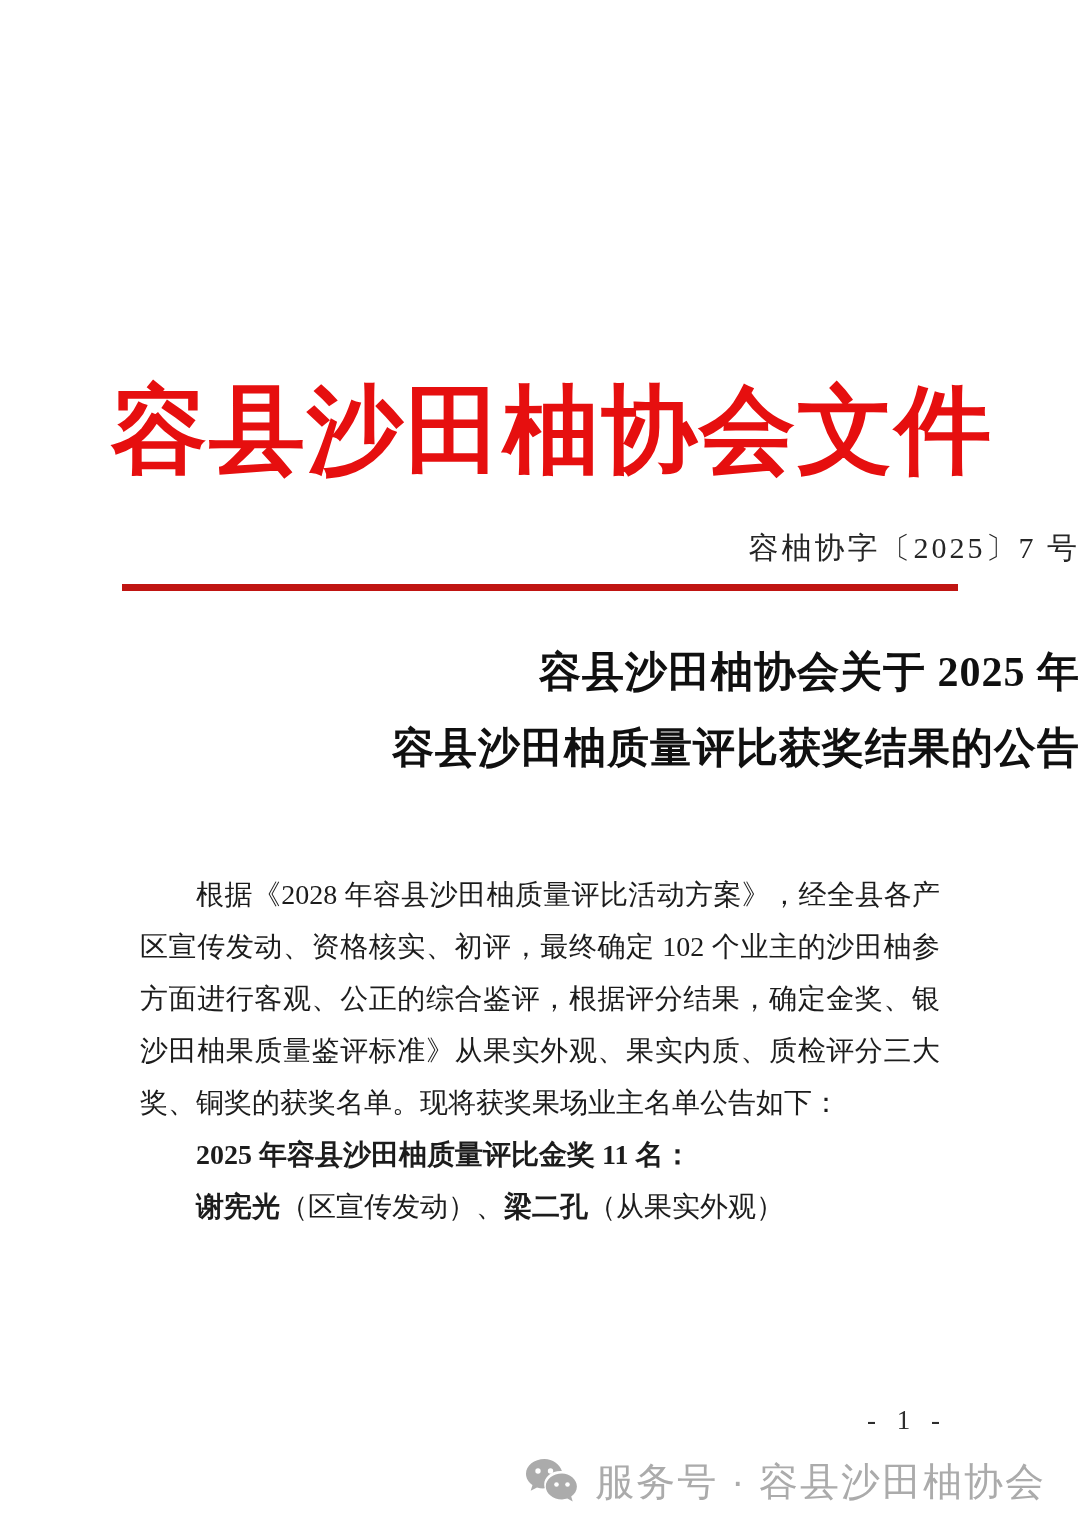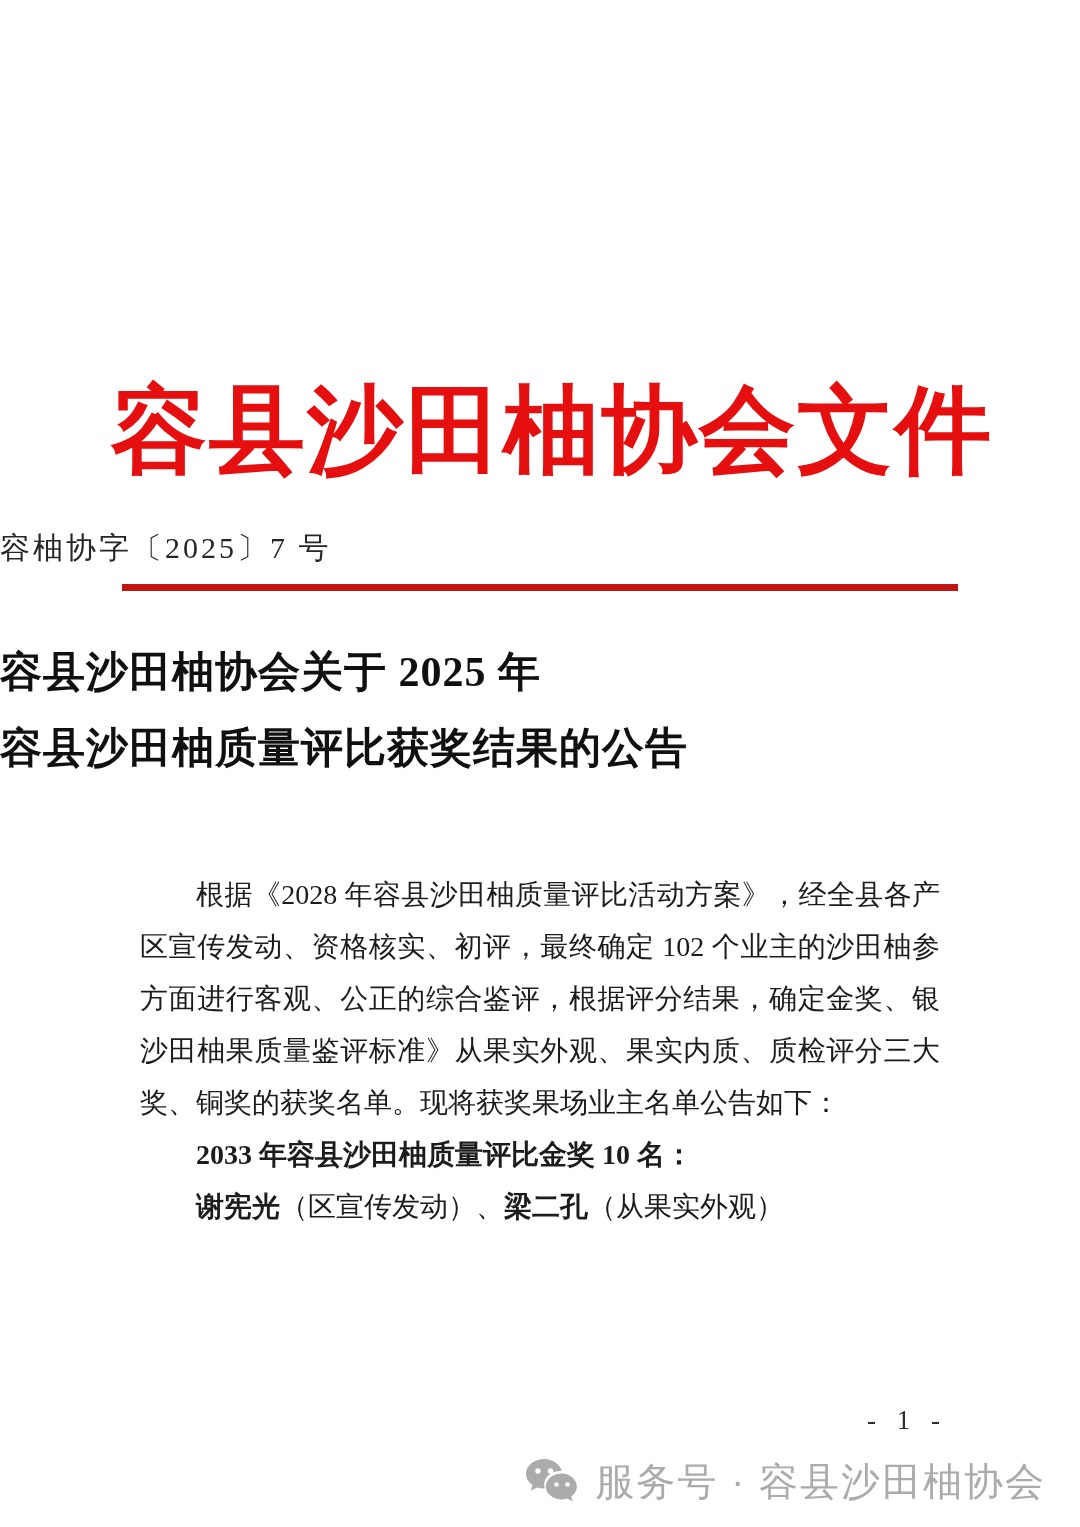--- a/index.html
+++ b/index.html
@@ -17,35 +17,35 @@
     position:absolute; top:344px; left:0; width:100%;
     margin:12px; text-align:center;
     font-size:96px; line-height:150px; font-weight:bold;
     color:var(--letterhead_red,#e60f0f);
     letter-spacing:2px;
     white-space:nowrap;
   }
 
   .doc-number {
     position:absolute; top:528px; left:0; width:100%;
-    text-align:left;
+    text-align:right;
     font-size:30px; line-height:40px;
     color:#262626;
     letter-spacing:3px;
   }
 
   .red-rule {
     position:absolute; top:584px; left:122px;
     width:836px; height:7px;
     background:var(--rule_red,#c01512);
   }
 
   .doc-title {
     position:absolute; top:634px; left:0; width:100%;
-    text-align:left; font-weight:bold;
+    text-align:right; font-weight:bold;
     font-size:42px; line-height:76px;
     color:#101010;
     letter-spacing:1px;
   }
 
   .body-block {
     position:absolute; top:869px; left:140px; width:800px;
     font-size:28px; line-height:52px;
     color:var(--ink,#1c1c1c);
   }
@@ -88,21 +88,21 @@
     <div>容县沙田柚协会关于 2025 年</div>
     <div>容县沙田柚质量评比获奖结果的公告</div>
   </div>
 
   <div class="body-block">
     <p class="line indent stretch">根据《2028 年容县沙田柚质量评比活动方案》，经全县各产</p>
     <p class="line stretch">区宣传发动、资格核实、初评，最终确定 102 个业主的沙田柚参</p>
     <p class="line stretch">方面进行客观、公正的综合鉴评，根据评分结果，确定金奖、银</p>
     <p class="line stretch">沙田柚果质量鉴评标准》从果实外观、果实内质、质检评分三大</p>
     <p class="line">奖、铜奖的获奖名单。现将获奖果场业主名单公告如下：</p>
-    <p class="line indent bold">2033 年容县沙田柚质量评比金奖 10 名：</p>
+    <p class="line indent bold">2025 年容县沙田柚质量评比金奖 11 名：</p>
     <p class="line indent"><span class="bold">谢宪光</span><span>（区宣传发动）、</span><span class="bold">梁二孔</span><span>（从果实外观）</span></p>
   </div>
 
   <div class="page-number">- 1 -</div>
 
   <div class="watermark">
     <svg class="wx-icon" width="58" height="52" viewBox="0 0 58 52" aria-hidden="true">
       <g fill="#ababab">
         <path d="M20.5 3C10.3 3 2 9.6 2 17.8c0 4.6 2.5 8.6 6.5 11.3l-1.8 5.6 6.3-3.3c1.9.6 4 .9 6.2 1 .5 0 1.1 0 1.6-.1-.4-1.2-.6-2.4-.6-3.7 0-7.6 7.2-13.6 16.2-13.6.5 0 1 0 1.5.1C35.7 8 28.7 3 20.5 3z"></path>
         <path d="M38 17.6c-9 0-16.2 5.8-16.2 12.9 0 7.1 7.2 12.9 16.2 12.9 1.9 0 3.7-.3 5.4-.8l5.3 2.8-1.5-4.8c3.4-2.4 5.7-6 5.7-10.1 0-7.1-7.3-12.9-14.9-12.9z"></path>

